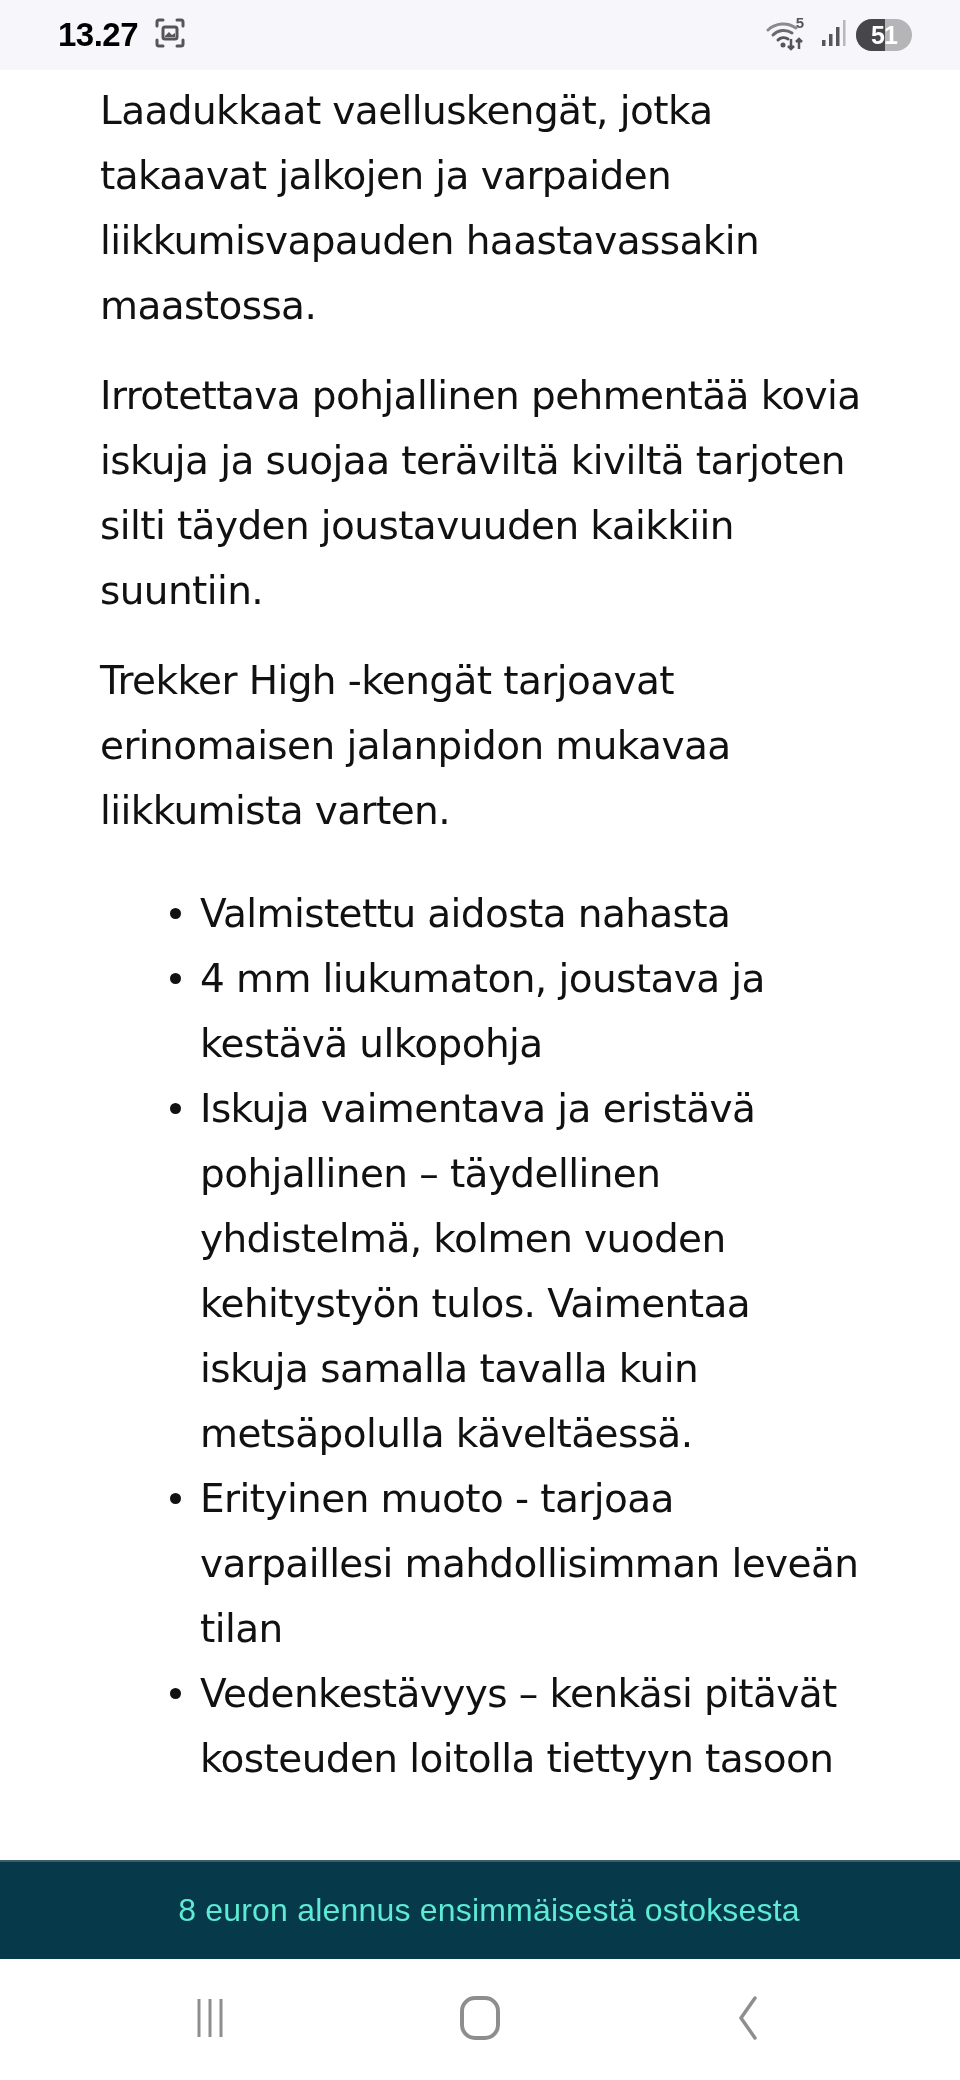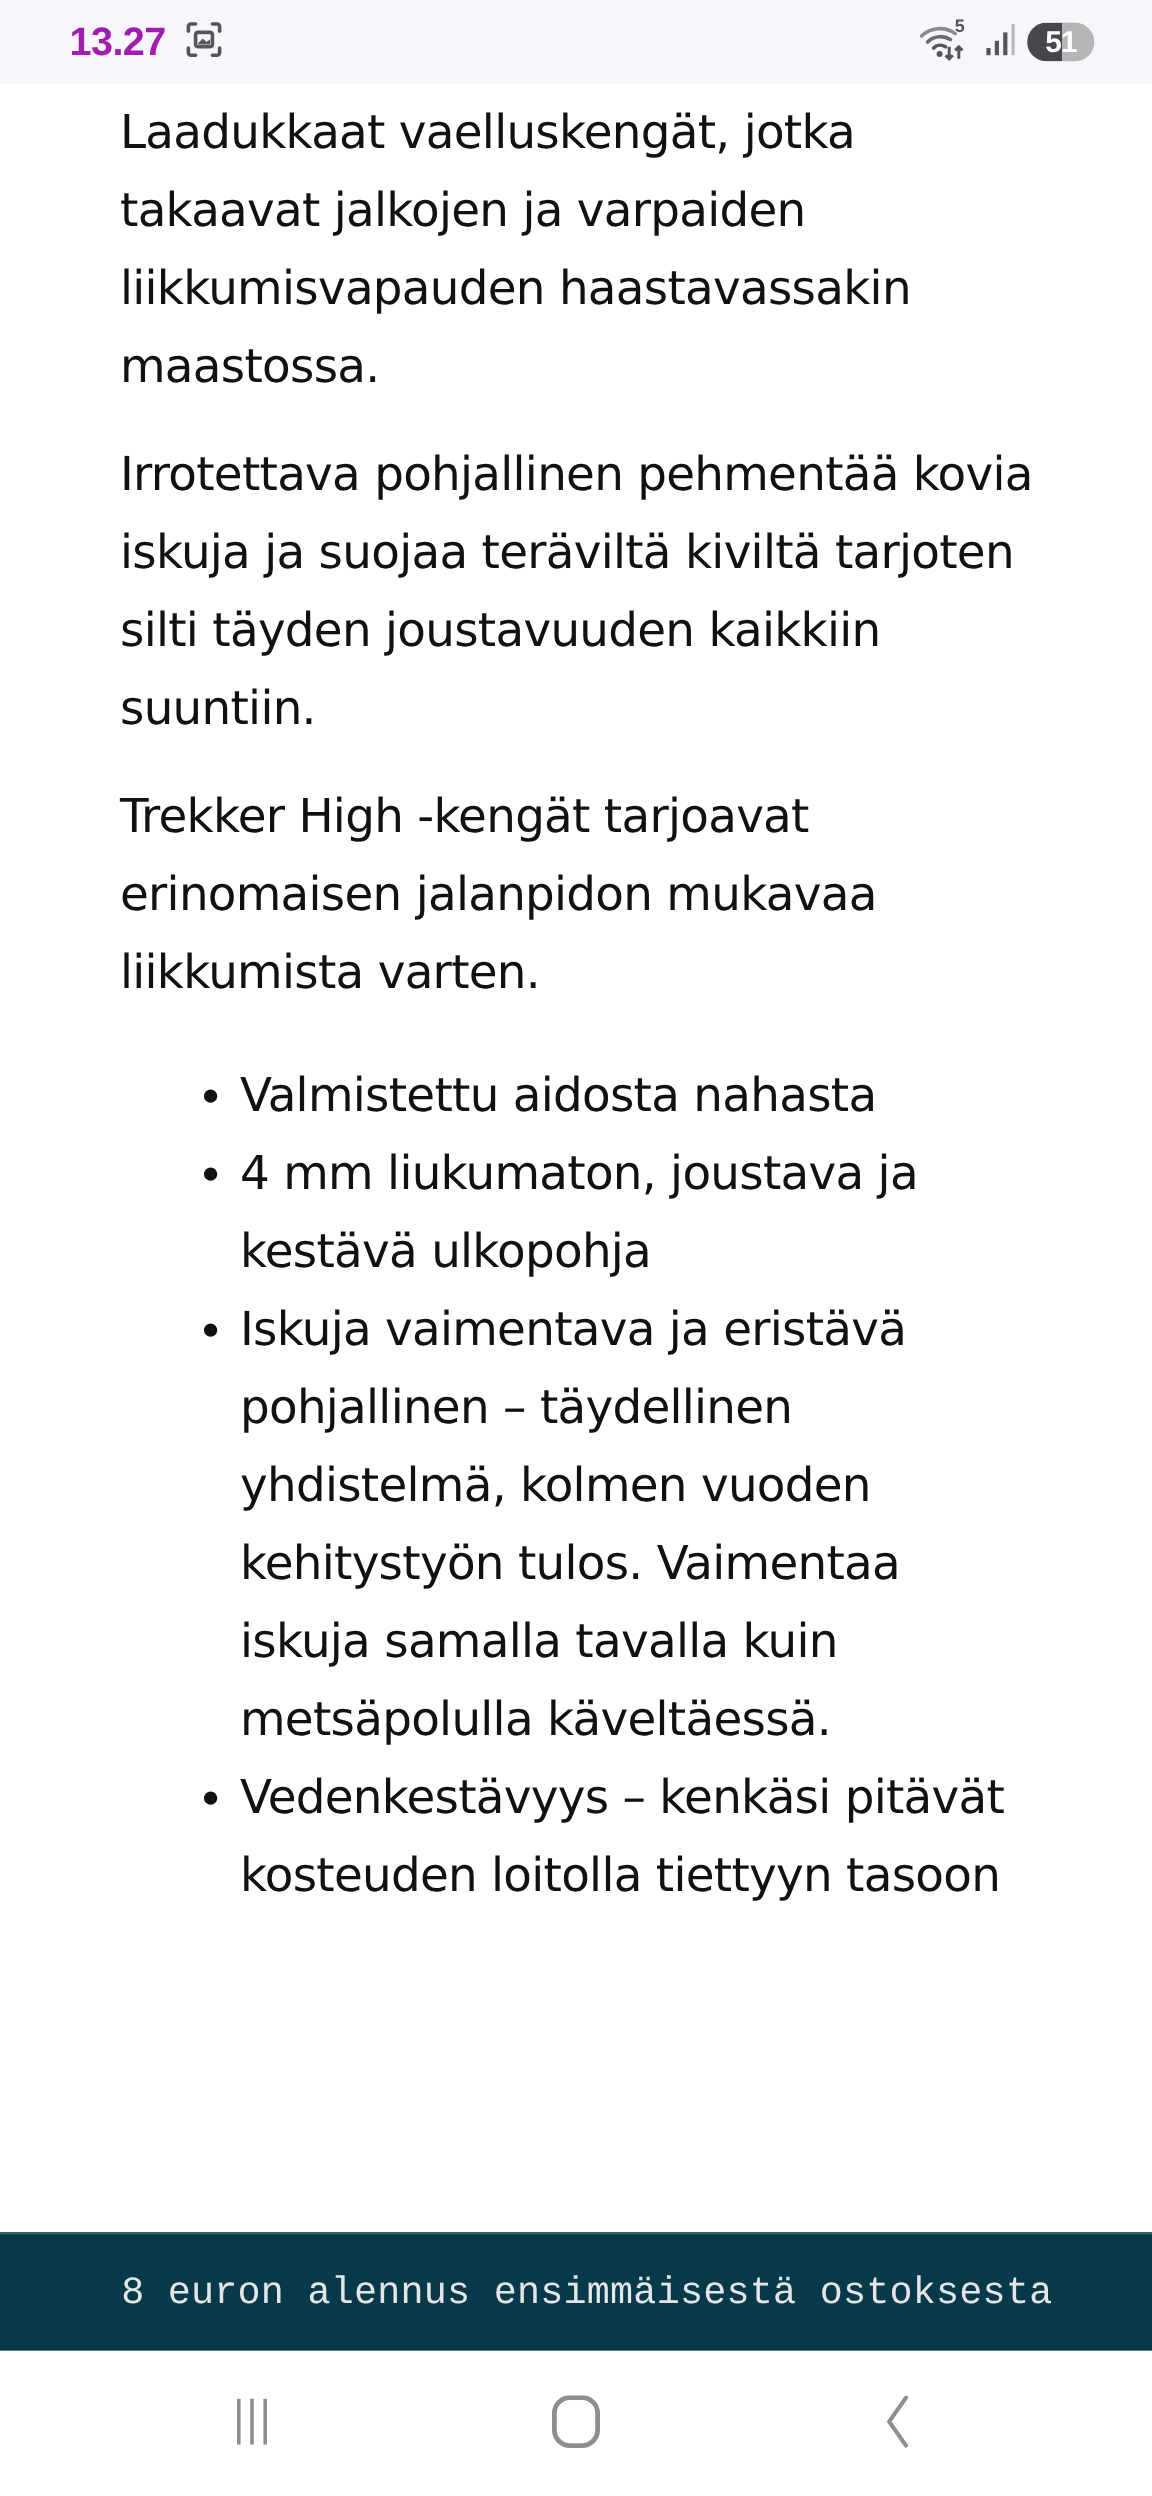--- a/index.html
+++ b/index.html
@@ -33,21 +33,21 @@
       display: flex;
       align-items: center;
       gap: 16px;
       color: #4a4a50;
     }
     .status-time {
       font-family: "Liberation Sans", sans-serif;
       font-size: 33px;
       font-weight: bold;
       letter-spacing: -0.5px;
-      color: #a21caf;
+      color: #000000;
     }
     .status-right {
       display: flex;
       align-items: center;
       gap: 10px;
     }
     .battery {
       position: relative;
       width: 56px;
       height: 32px;
@@ -119,22 +119,22 @@
       height: 99px;
       background: #063a4a;
       border-top: 2px solid #3d5e69;
       box-sizing: border-box;
       display: flex;
       align-items: center;
       justify-content: center;
       z-index: 4;
     }
     .promo-text {
-      color: #e5e5e5;
-      font-family: Liberation Mono, monospace;
+      color: #5eead4;
+      font-family: Liberation Sans, sans-serif;
       font-size: 32px;
       letter-spacing: 0.2px;
       margin-left: 18px;
     }
 
     
     .nav-bar {
       position: absolute;
       left: 0;
       top: 1959px;
@@ -207,20 +207,24 @@
     <li>
       <span class="bullet"></span>
       <span>4 mm liukumaton, joustava ja kestävä ulkopohja</span>
     </li>
     <li>
       <span class="bullet"></span>
       <span>Iskuja vaimentava ja eristävä pohjallinen – täydellinen yhdistelmä, kolmen vuoden kehitystyön tulos. Vaimentaa iskuja samalla tavalla kuin metsäpolulla käveltäessä.</span>
     </li>
     <li>
       <span class="bullet"></span>
+      <span>Erityinen muoto - tarjoaa varpaillesi mahdollisimman leveän tilan</span>
+    </li>
+    <li>
+      <span class="bullet"></span>
       <span>Vedenkestävyys – kenkäsi pitävät kosteuden loitolla tiettyyn tasoon</span>
     </li>
   </ul>
 </div>
 
 <div class="promo-banner">
   <span class="promo-text">8 euron alennus ensimmäisestä ostoksesta</span>
 </div>
 
 <div class="nav-bar">

